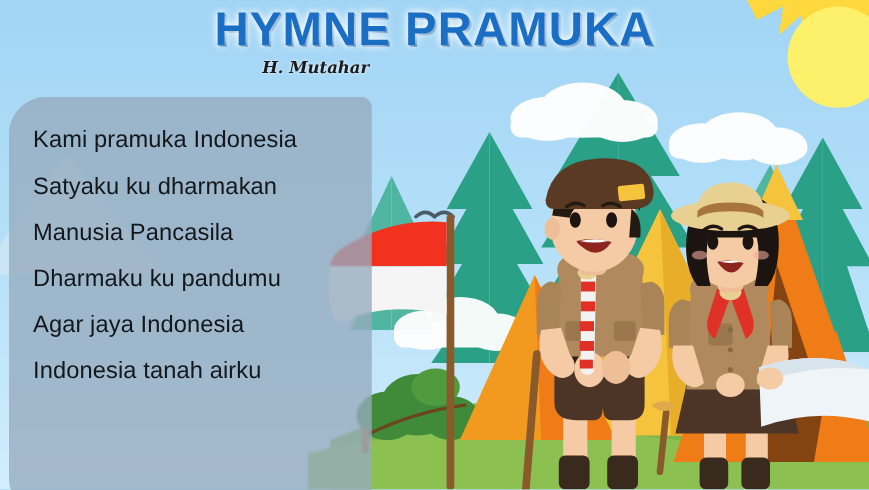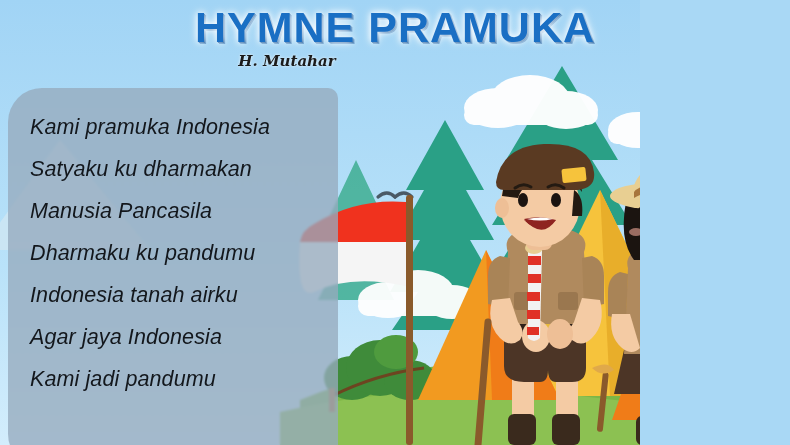--- a/index.html
+++ b/index.html
@@ -3,21 +3,21 @@
 <meta charset="utf-8">
 <style>
   * { margin:0; padding:0; box-sizing:border-box; }
   html,body { width:790px; height:445px; overflow:hidden; }
   body {
     font-family:"Liberation Sans", sans-serif;
     background:#a9d8f5;
     position:relative;
   }
   #stage {
-    position:absolute; inset:0; width:640px; height:445px;
+    position:absolute; inset:0; width:790px; height:445px;
     overflow:hidden;
     background:linear-gradient(#a5d6f5 0%, #b7e0f8 55%, #cfeafb 100%);
   }
   svg.scene { position:absolute; left:0; top:0; width:790px; height:445px; display:block; }
 
   
   #title-block {
     position:absolute; left:0; top:0; width:790px; z-index:40;
     text-align:center; pointer-events:none;
   }
@@ -55,21 +55,20 @@
     padding:18px 14px 0 22px;
     backdrop-filter:blur(1px);
   }
   .lyric-line {
     font-family:"Liberation Sans", sans-serif;
     font-size:21.5px;
     color:#13171c;
     line-height:42px;
     white-space:nowrap;
     letter-spacing:.1px;
-    font-style:italic;
   }
 </style>
 </head>
 <body>
 
 <div id="stage">
 
   <svg class="scene" viewBox="0 0 790 445">
     <defs>
       <linearGradient id="skyGrad" x1="0" y1="0" x2="0" y2="1">
@@ -313,18 +312,17 @@
   <div id="title-block">
     <div id="main-title">HYMNE PRAMUKA</div>
     <div id="composer">H. Mutahar</div>
   </div>
 
   <div id="lyrics-panel">
     <div class="lyric-line">Kami pramuka Indonesia</div>
     <div class="lyric-line">Satyaku ku dharmakan</div>
     <div class="lyric-line">Manusia Pancasila</div>
     <div class="lyric-line">Dharmaku ku pandumu</div>
+    <div class="lyric-line">Agar jaya Indonesia</div>
     <div class="lyric-line">Indonesia tanah airku</div>
-    <div class="lyric-line">Agar jaya Indonesia</div>
-    <div class="lyric-line">Kami jadi pandumu</div>
   </div>
 
 </div>
 
 </body></html>

